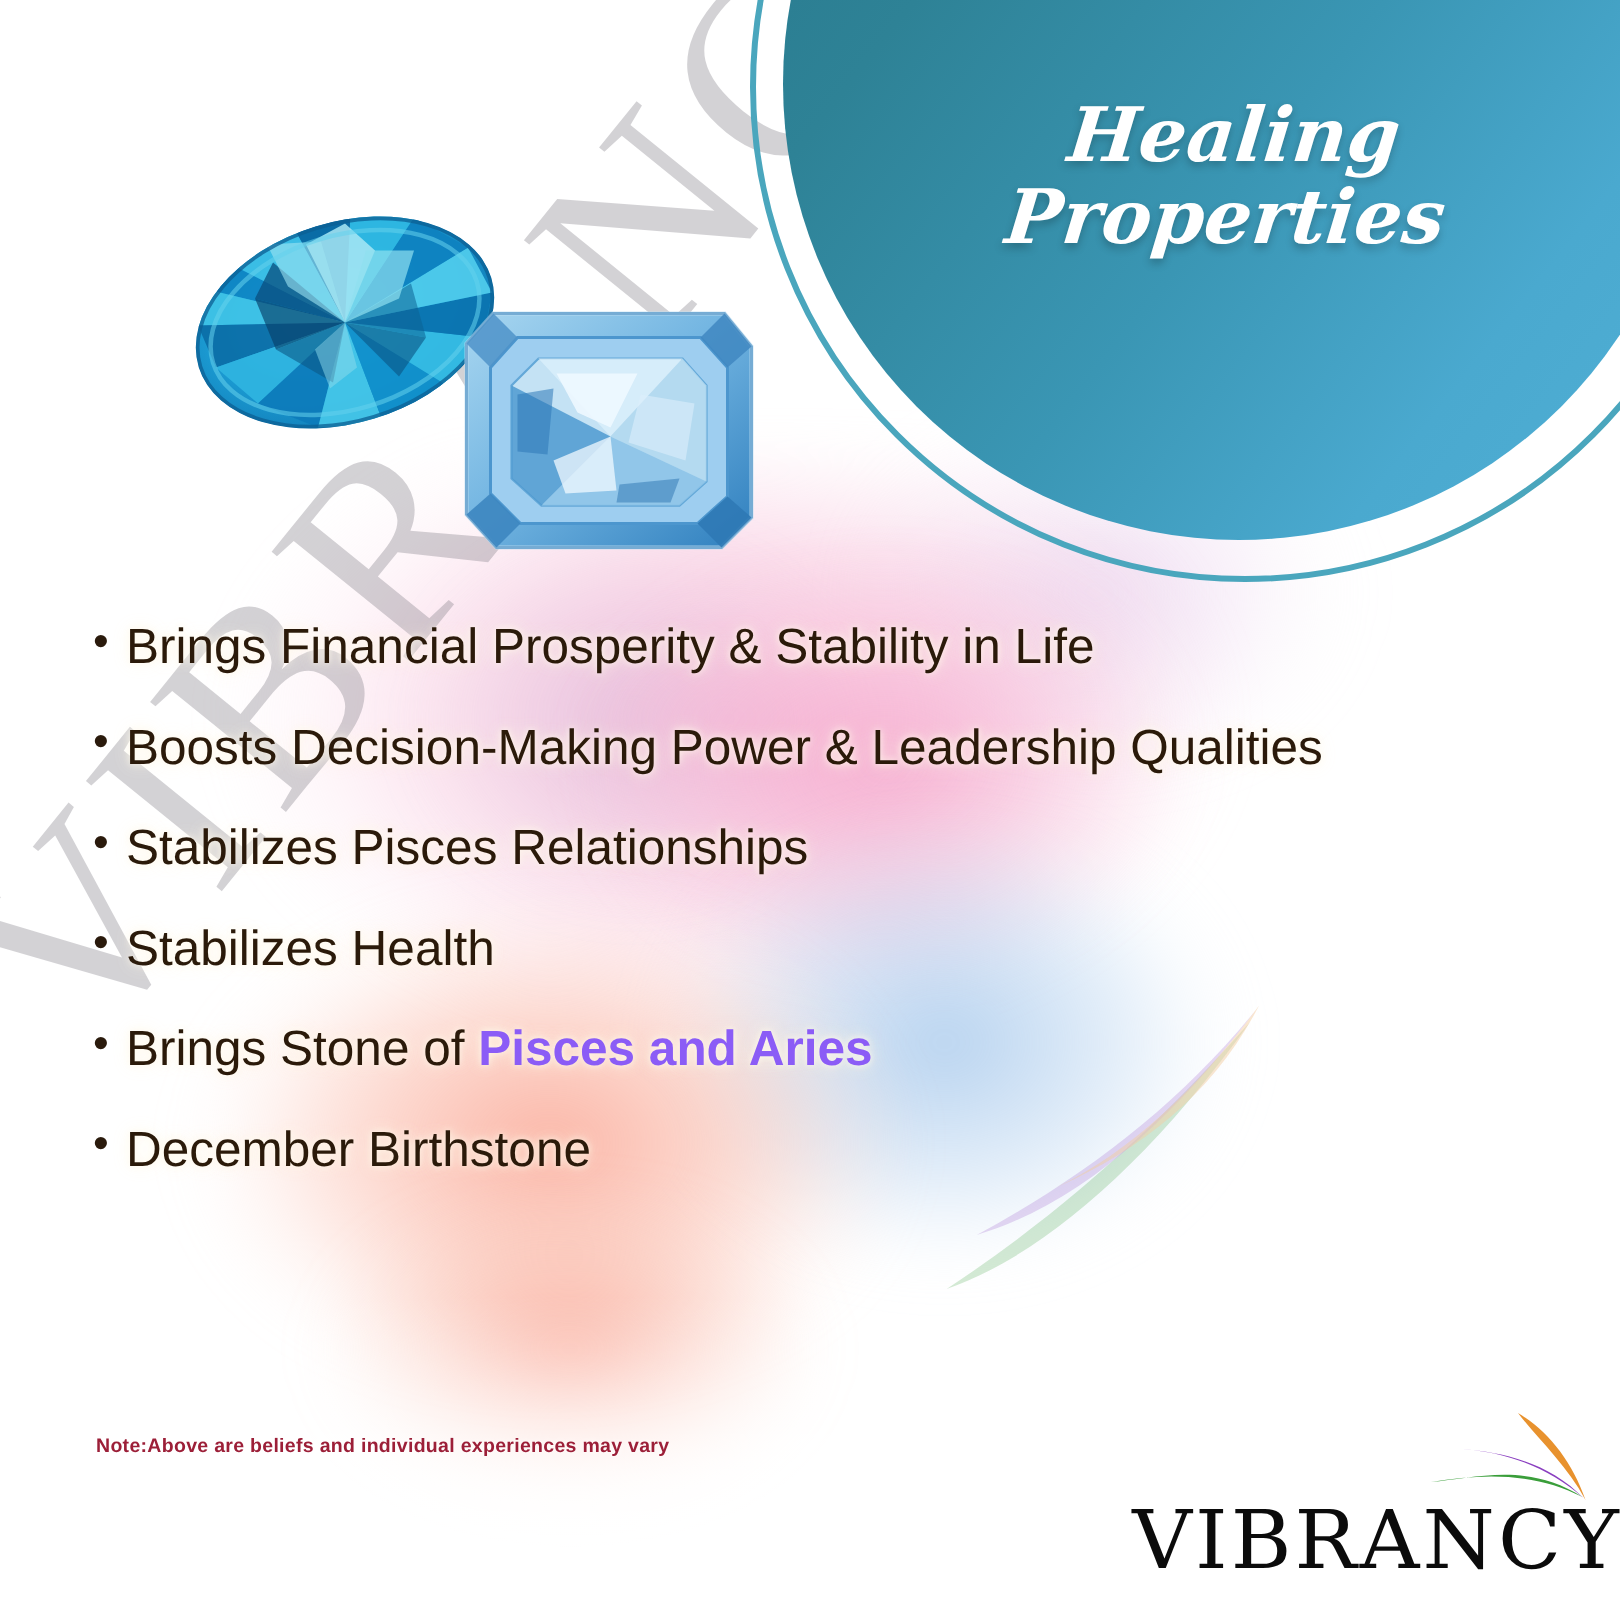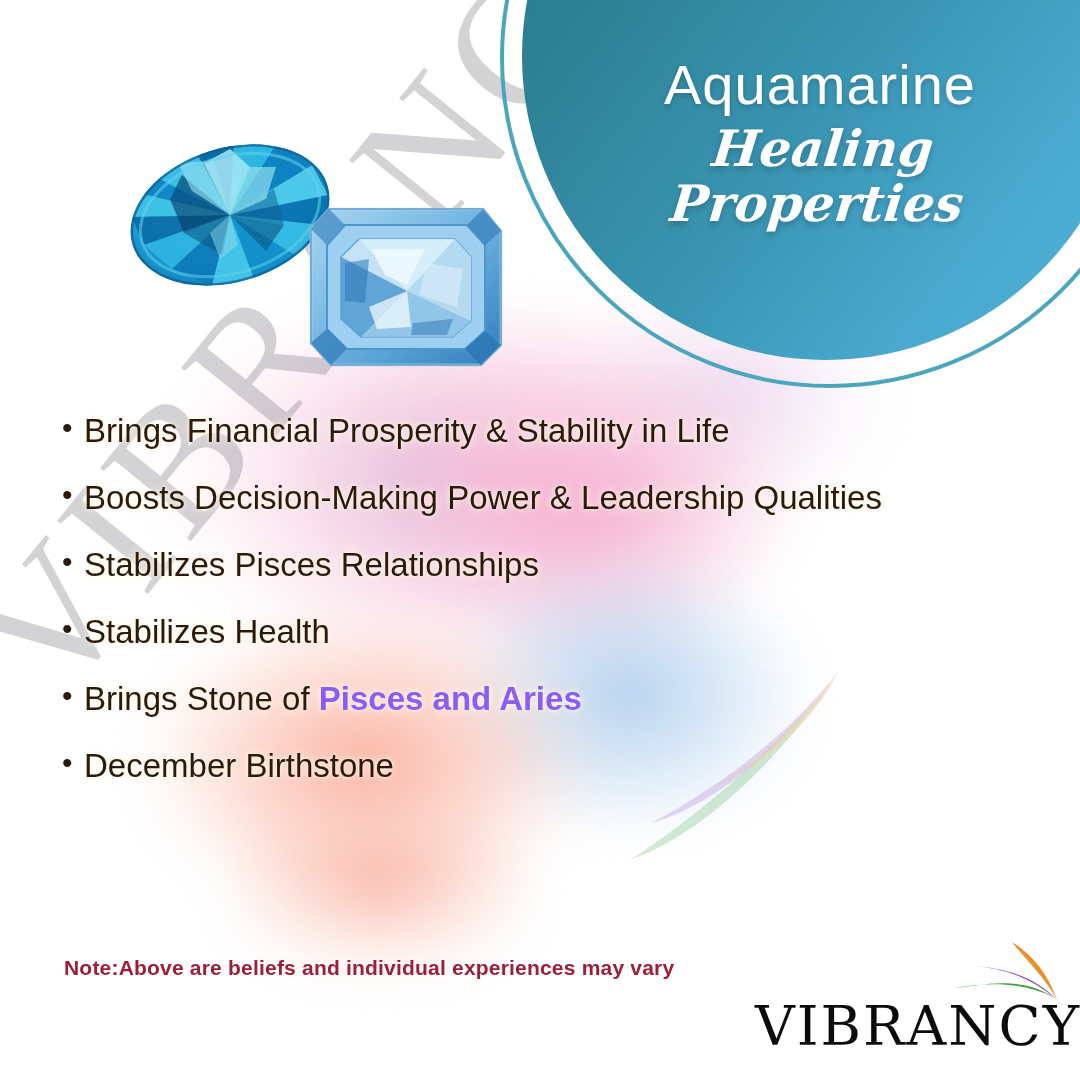--- a/index.html
+++ b/index.html
@@ -130,21 +130,21 @@
     font-size:33px;line-height:50px;
     color:#2b1a0a;
     text-shadow:0 0 5px rgba(255,250,235,.95), 0 0 11px rgba(255,248,230,.85);
   }
   .bullet-text b{font-weight:700;color:#8b5cf6;}
 
   
   #note{
     position:absolute;left:64px;top:956px;
     font-family:"Liberation Sans", sans-serif;
-    font-size:21px;font-weight:700;letter-spacing:.2px;
+    font-size:13px;font-weight:700;letter-spacing:.2px;
     color:#9c1f38;
     text-shadow:0 0 5px rgba(255,255,255,.9);
     text-align:right;
   }
 
   
   #logo{position:absolute;left:758px;top:938px;width:310px;height:118px;}
   #logo-mark{position:absolute;right:8px;top:0;width:108px;height:66px;}
   #logo-word{
     position:absolute;left:0;bottom:2px;width:310px;text-align:right;
@@ -174,21 +174,20 @@
       <path d="M8 150 C70 140 150 96 238 10 C170 64 96 112 8 150 Z" fill="#3a9e3a" opacity="0.55"></path>
       <path d="M34 118 C104 110 176 66 244 2 C182 56 112 92 34 118 Z" fill="#8a3fc0" opacity="0.5"></path>
       <path d="M92 96 C148 80 200 44 246 0 C208 50 156 80 92 96 Z" fill="#e8922e" opacity="0.55"></path>
     </svg>
   </div>
 
   <div id="header-ring"></div>
   <div id="header-circle"></div>
 
   <div id="header-text">
-    <div id="title-main">Aquamarine</div>
     <div id="title-sub">Healing Properties</div>
   </div>
 
   <svg id="gem-oval" viewBox="0 0 208 165">
     <defs>
       <clipPath id="ovalClip">
         <ellipse cx="104" cy="82" rx="102" ry="67" transform="rotate(-17 104 82)"></ellipse>
       </clipPath>
       <radialGradient id="ovalBase" cx="45%" cy="42%" r="72%">
         <stop offset="0%" stop-color="#6fd8ee"></stop>

